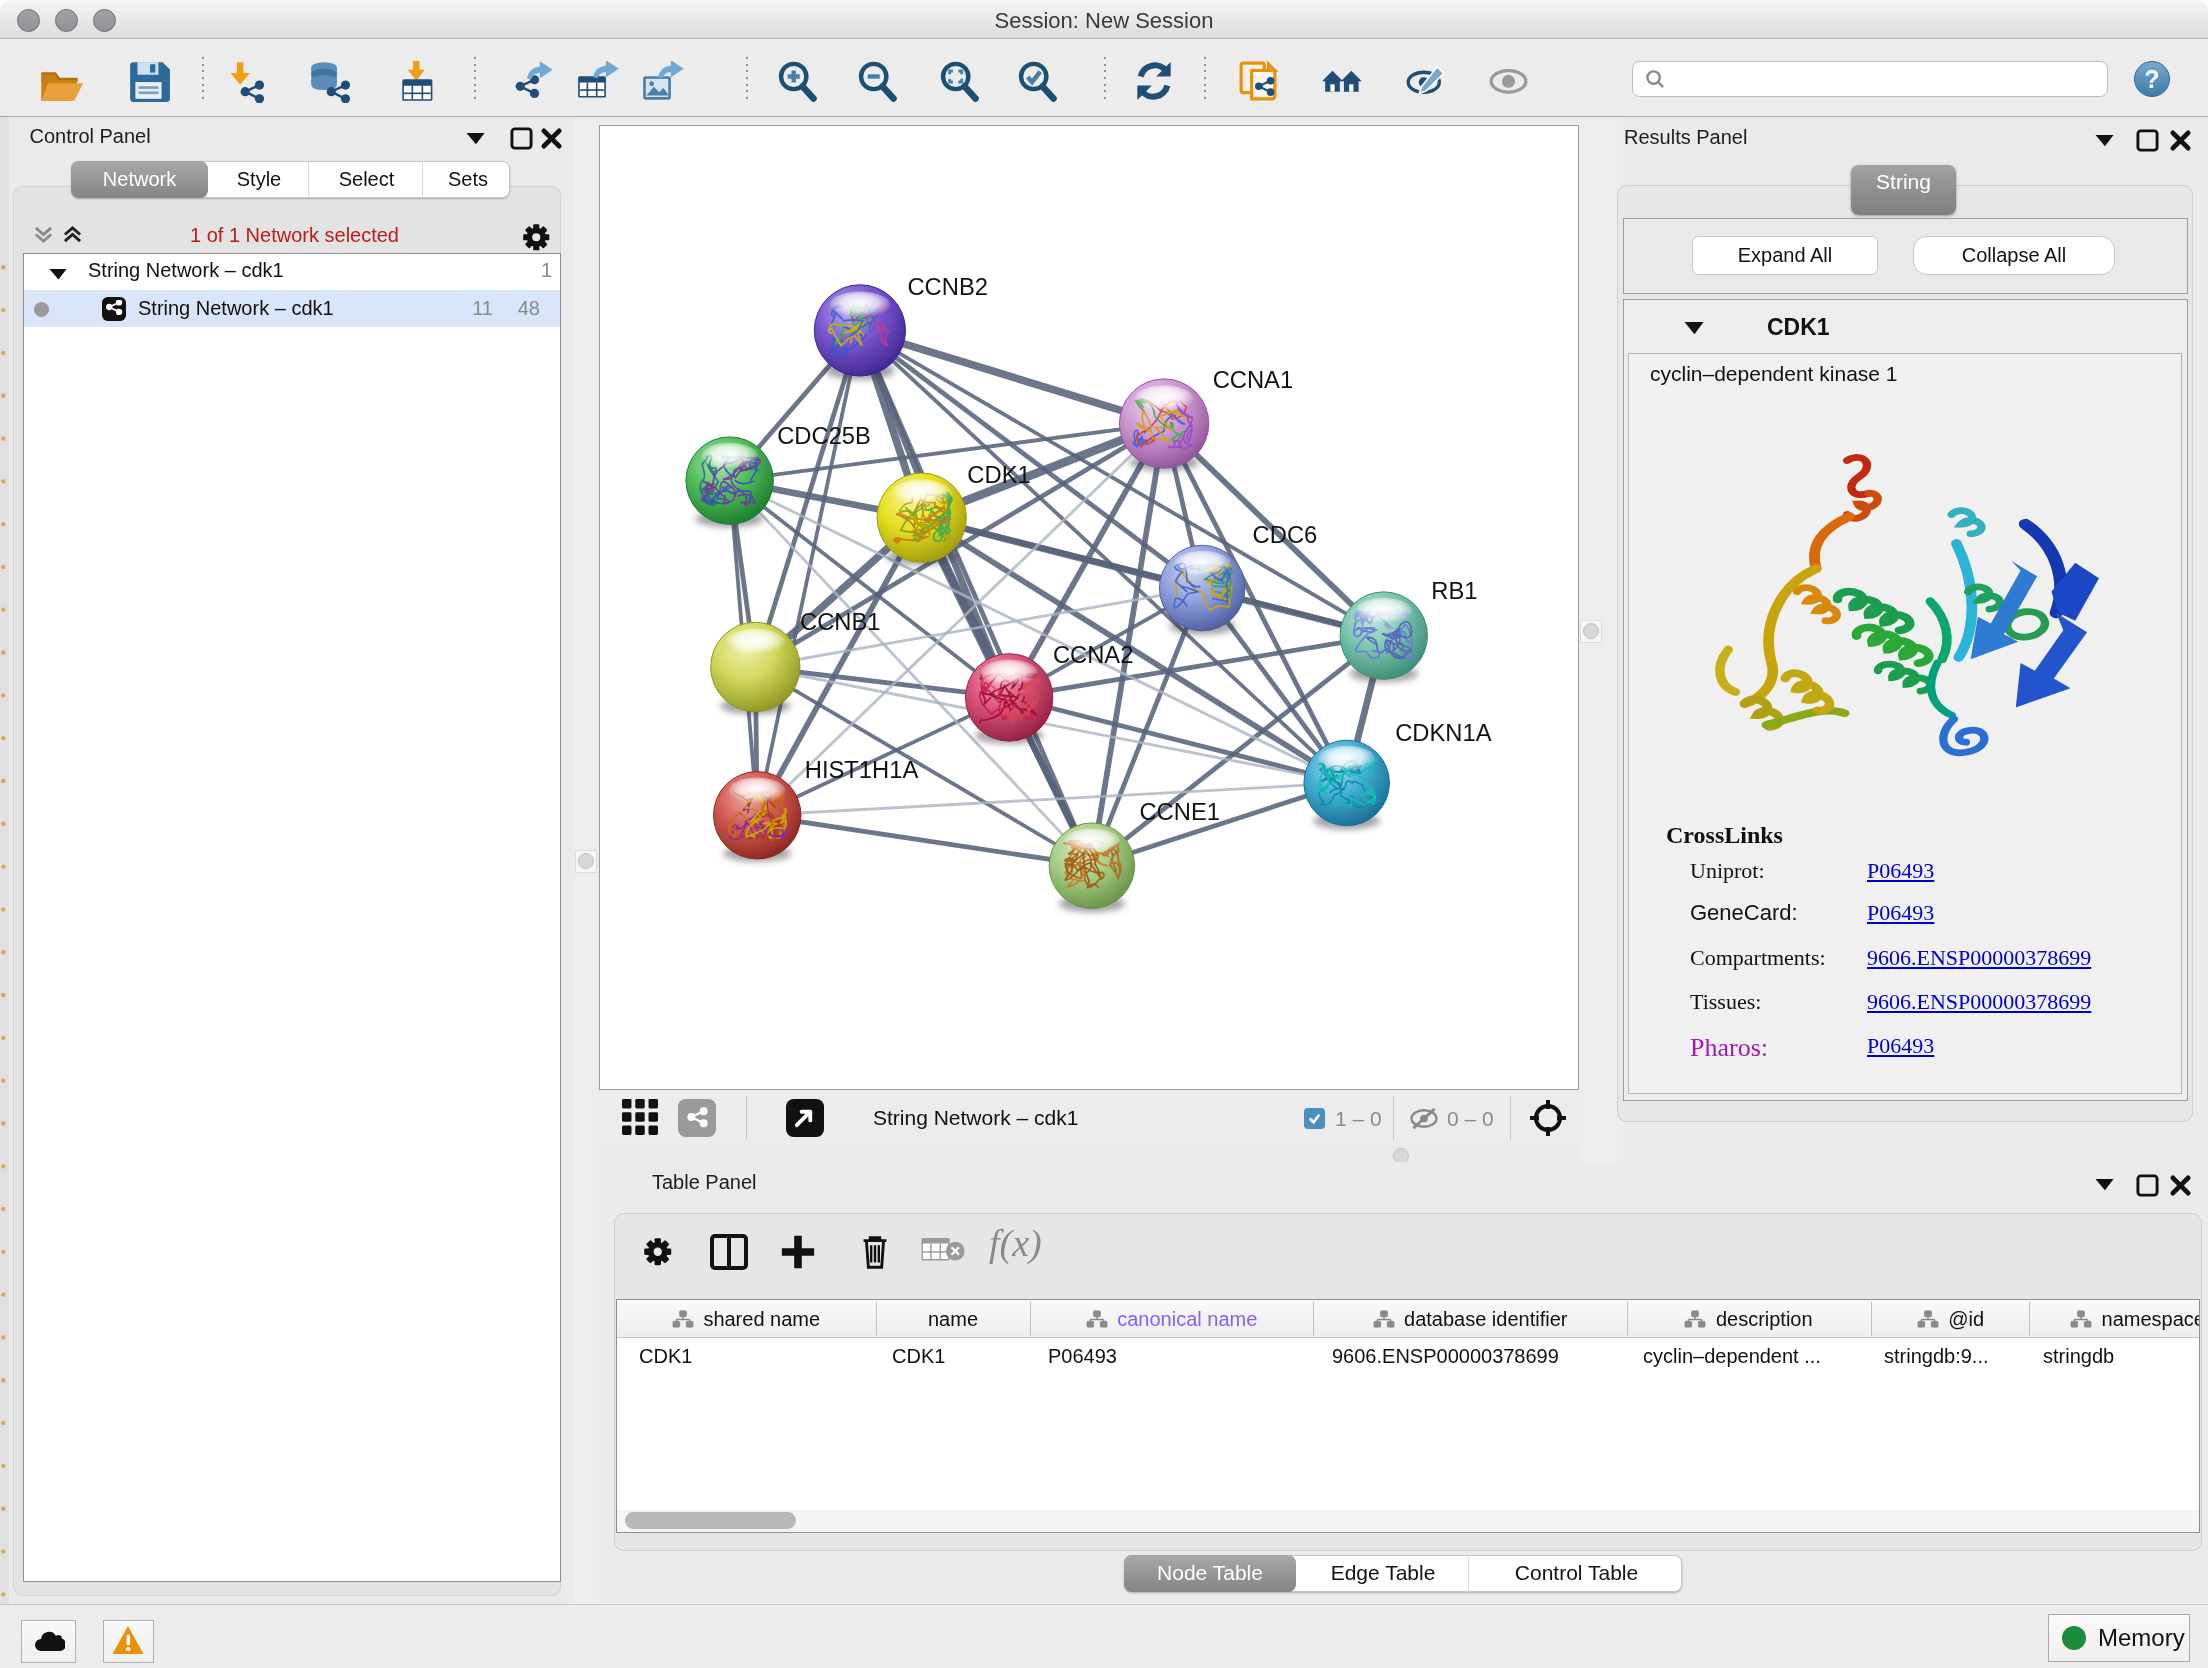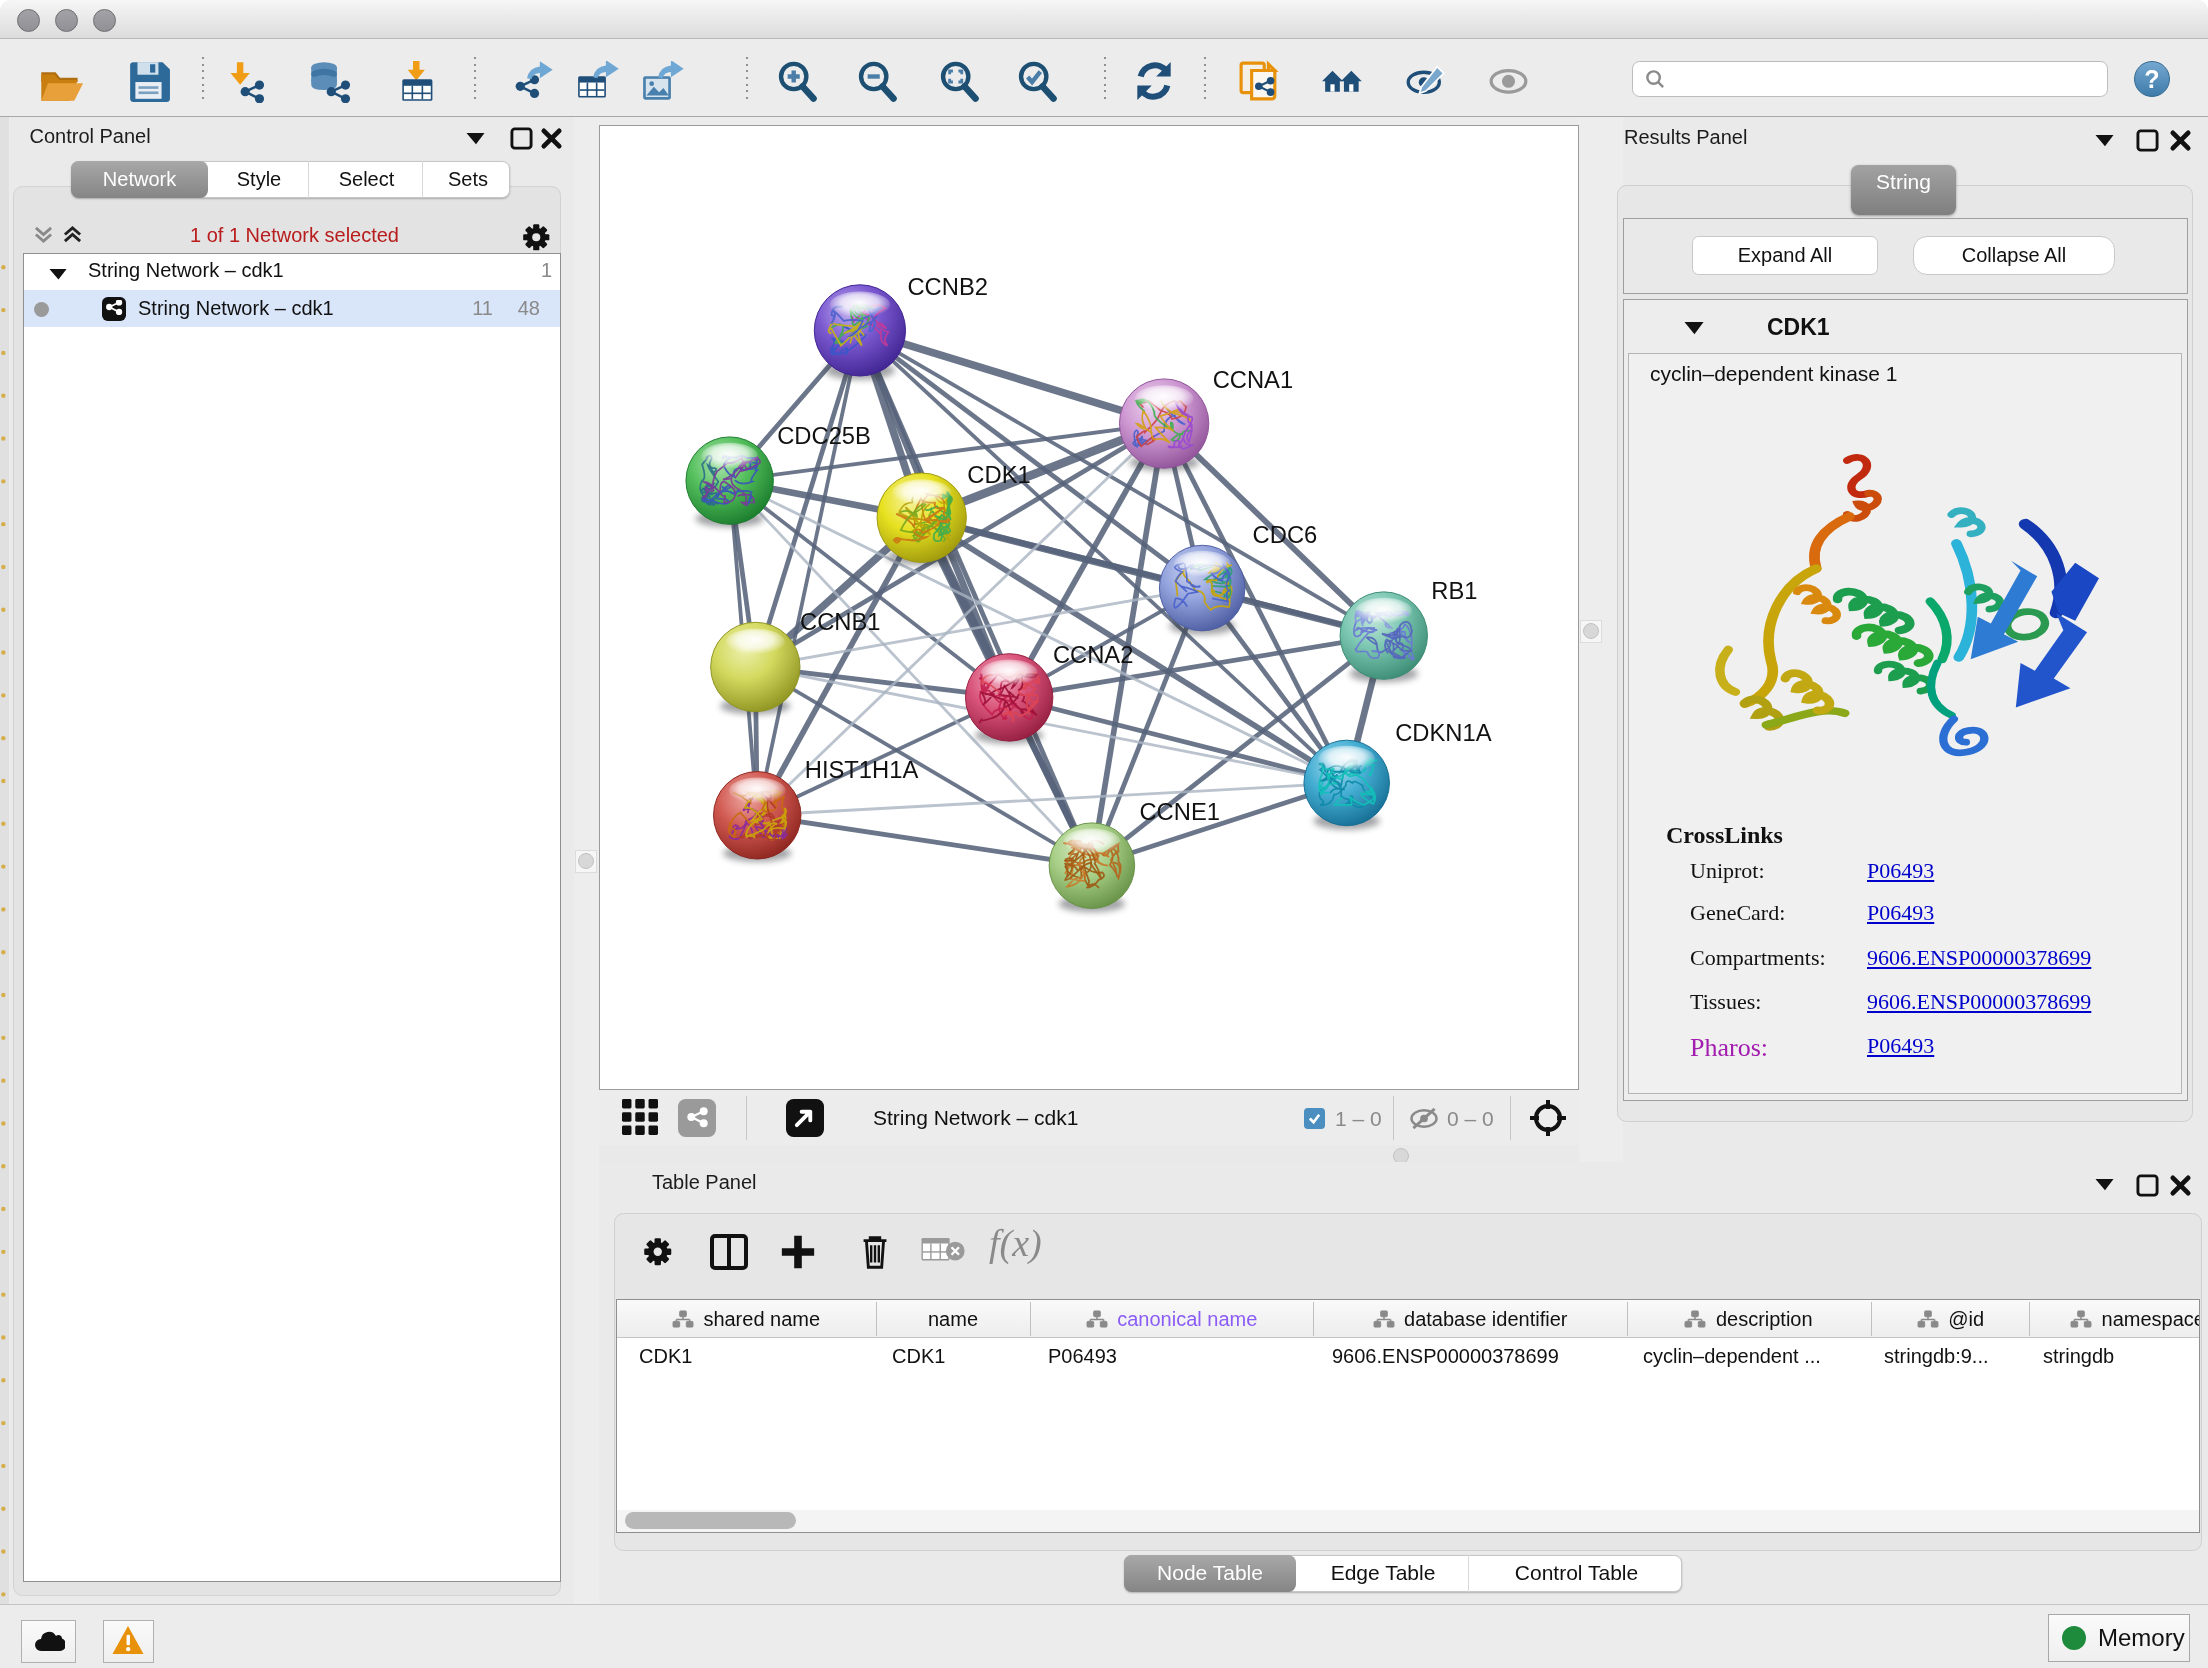--- a/index.html
+++ b/index.html
@@ -1,18 +1,19 @@
 <!DOCTYPE html>
 <html style="font-size:15px"><head><meta charset="utf-8"><style>*{margin:0;padding:0;box-sizing:border-box}html,body{width:2208px;height:1668px;overflow:hidden;font-family:"Liberation Sans",sans-serif;background:#ececec}.abs{position:absolute}.ptext{color:#1c1c1c;font-size:20px}</style></head><body>
 <div class="abs" style="left:0;top:0;width:2208px;height:1668px;background:#fff">
     <div class="abs" style="left:0;top:0;width:2208px;height:1668px;background:#ececec;border-radius:11.4px 11.4px 0 0;overflow:hidden">
       <div class="abs" style="left:0;top:0;width:2208px;height:39px;background:linear-gradient(#f6f6f6,#dcdcdc);border-bottom:1px solid #b9b9b9"></div>
       <div class="abs" style="left:17px;top:8.6px;width:23px;height:23px;border-radius:50%;background:linear-gradient(#a2a2a7,#909095);border:1.4px solid #6c6c70"></div>
       <div class="abs" style="left:55px;top:8.6px;width:23px;height:23px;border-radius:50%;background:linear-gradient(#a2a2a7,#909095);border:1.4px solid #6c6c70"></div>
       <div class="abs" style="left:93px;top:8.6px;width:23px;height:23px;border-radius:50%;background:linear-gradient(#a2a2a7,#909095);border:1.4px solid #6c6c70"></div>
+      <div class="abs" style="left:0;top:7.6px;width:2208px;text-align:center;font-size:22px;color:#3a3a3a">Session: New Session</div>
       <div class="abs" style="left:0;top:39px;width:2208px;height:78px;background:#ececec;border-bottom:1px solid #a8a8a8"></div>
       <svg style="position:absolute;left:36px;top:59px" width="48" height="44" viewBox="0 0 42 40" xmlns="http://www.w3.org/2000/svg">
         <path d="M4 12 h13 l4 5 h16 v4 h-33 z" fill="#b06e10"></path>
         <path d="M4 38 V14 h12 l4 5 h17 l-7 19 z" fill="#c87f10"></path>
         <path d="M10 22 h32 l-8 16 H4 z" fill="#e8a03a"></path>
       </svg>
       <svg style="position:absolute;left:127px;top:59px" width="44" height="44" viewBox="0 0 42 42" xmlns="http://www.w3.org/2000/svg">
         <path d="M3 6 q0-3 3-3 h28 l7 7 v28 q0 3-3 3 H6 q-3 0-3-3 z" fill="#2d6a9a"></path>
         <rect x="10" y="3" width="20" height="12" fill="#cfe0ec"></rect>
         <rect x="22" y="5" width="5" height="8" fill="#2d6a9a"></rect>
@@ -621,21 +622,21 @@
         <path d="M60,210 C48,228 52,248 66,254" fill="none" stroke="#c8b01a" stroke-width="8" stroke-linecap="round"></path>
         <path d="M300,175 a16,13 -15 1 1 -2,2" fill="none" stroke="#2a9a50" stroke-width="7" stroke-linecap="round"></path>
         <path d="M262,150 a9,7 0 1 1 9,9 a9,7 0 1 1 9,9" fill="none" stroke="#20a060" stroke-width="7" stroke-linecap="round"></path>
         <path d="M336,172 L362,192 L334,240 L348,250 L302,270 L306,224 L318,232 L342,190 z" fill="#2255cc"></path>
         <path d="M298,118 L320,134 L292,194 L304,202 L264,220 L270,176 L281,183 L306,128 z" fill="#2e7bd4"></path>
         <path d="M352,120 L372,136 L352,180 L338,172 L332,150 z" fill="#1a48c4"></path>
       </svg>
       <div class="abs" style="left:1666px;top:822px;font-family:'Liberation Serif',serif;font-size:24px;font-weight:bold;color:#111">CrossLinks</div>
       <div class="abs" style="left:1690px;top:858px;font-family:'Liberation Serif',serif;font-size:22px;color:#111">Uniprot:</div>
       <div class="abs" style="left:1867px;top:858px;font-family:'Liberation Serif',serif;font-size:22px;color:#0000cc;text-decoration:underline">P06493</div>
-      <div class="abs" style="left:1690px;top:900px;font-family:Liberation Serif, serif;font-size:22px;color:#111">GeneCard:</div>
+      <div class="abs" style="left:1690px;top:900px;font-family:Liberation Sans, sans-serif;font-size:22px;color:#111">GeneCard:</div>
       <div class="abs" style="left:1867px;top:900px;font-family:'Liberation Serif',serif;font-size:22px;color:#0000cc;text-decoration:underline">P06493</div>
       <div class="abs" style="left:1690px;top:945px;font-family:'Liberation Serif',serif;font-size:22px;color:#111">Compartments:</div>
       <div class="abs" style="left:1867px;top:945px;font-family:'Liberation Serif',serif;font-size:22px;color:#0000cc;text-decoration:underline">9606.ENSP00000378699</div>
       <div class="abs" style="left:1690px;top:989px;font-family:'Liberation Serif',serif;font-size:22px;color:#111">Tissues:</div>
       <div class="abs" style="left:1867px;top:989px;font-family:'Liberation Serif',serif;font-size:22px;color:#0000cc;text-decoration:underline">9606.ENSP00000378699</div>
       <div class="abs" style="left:1690px;top:1033px;font-family:'Liberation Serif',serif;font-size:26px;color:#a21caf">Pharos:</div>
       <div class="abs" style="left:1867px;top:1033px;font-family:'Liberation Serif',serif;font-size:22px;color:#0000cc;text-decoration:underline">P06493</div>
       <div class="abs" style="left:599px;top:1162px;width:1609px;height:441px;background:#eaeaea"></div>
       <div class="abs ptext" style="left:652px;top:1171px">Table Panel</div>
       <svg style="position:absolute;left:2094px;top:1178px" width="21" height="13.3" viewBox="0 0 21 14" xmlns="http://www.w3.org/2000/svg">

